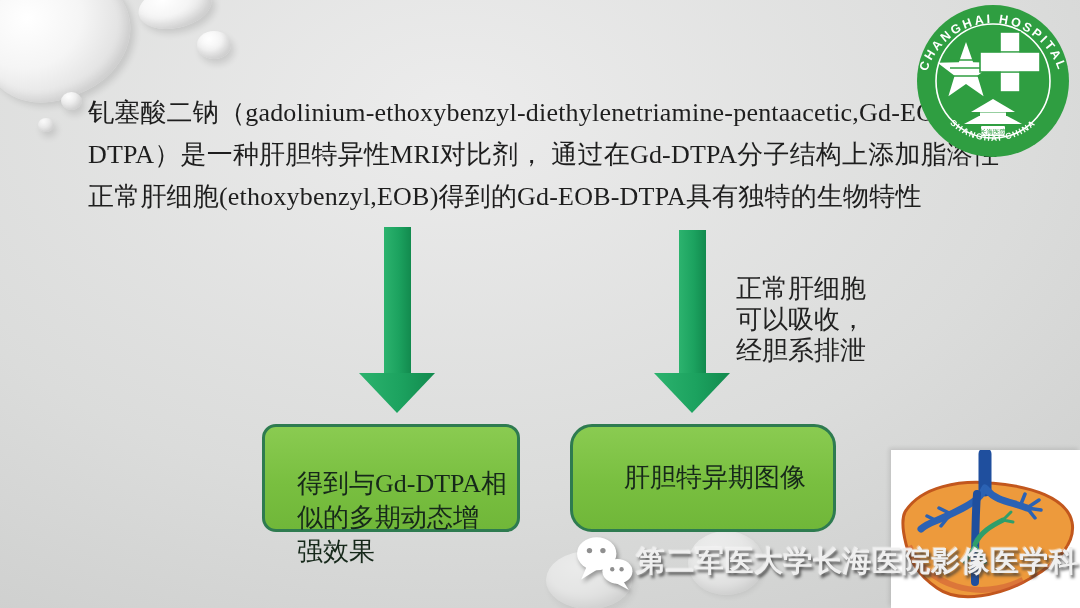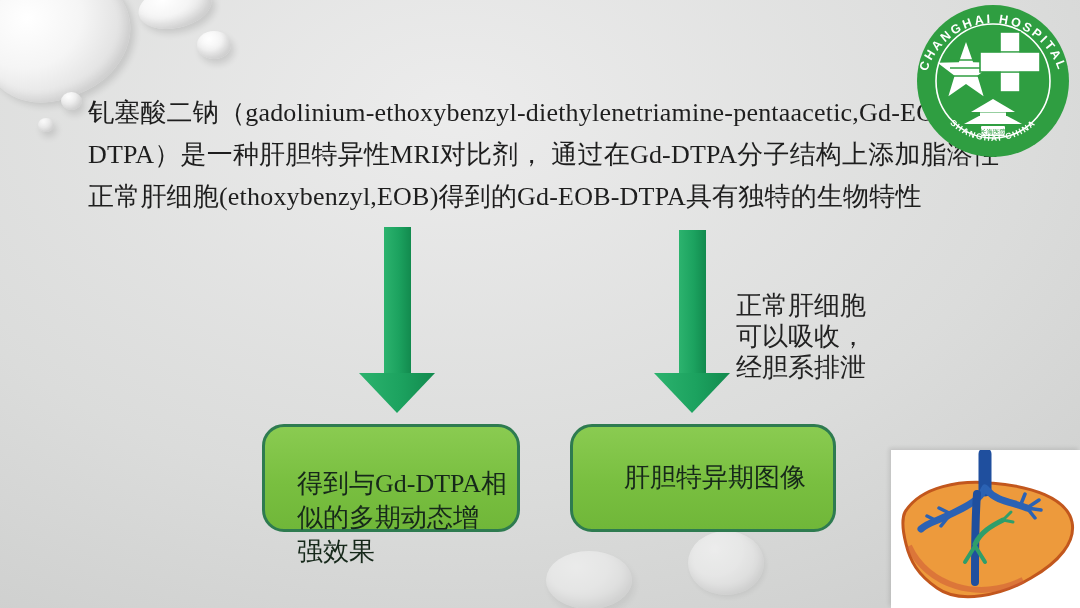--- a/index.html
+++ b/index.html
@@ -42,31 +42,31 @@
   .arrow { position: absolute; width: 80px; height: 190px; }
   .arrow-left { left: 357px; top: 225px; }
   .arrow-right { left: 652px; top: 228px; }
 
   
   .flow-label {
     position: absolute; color: #222; font-size: 26px; line-height: 31px;
     white-space: pre-line;
   }
   .label-left { left: 204px; top: 281px; }
-  .label-right { left: 736px; top: 290px; font-family: Liberation Serif, serif; }
+  .label-right { left: 736px; top: 273px; font-family: Liberation Serif, serif; }
 
   
   .result-box {
     position: absolute; top: 424px; height: 108px;
     background: linear-gradient(180deg, #8acb51 0%, #79bf40 55%, #70b739 100%);
     border: 3px solid #2e7b50;
     border-radius: 22px;
     color: #16281a; font-size: 26px; line-height: 34px; padding-left: 24px;
   }
-  .box-left { left: 262px; width: 258px; padding: 6px 0 12px 32px; white-space: pre-line; }
+  .box-left { left: 262px; width: 258px; padding: 6px 0 12px 32px; white-space: pre-line; border-radius: 14px; }
   .box-right { left: 570px; width: 266px; display: flex; align-items: center; justify-content: center; }
 
   
   .liver-patch {
     position: absolute; left: 891px; top: 450px; width: 189px; height: 158px;
     background: #ffffff;
     box-shadow: -2px -2px 4px rgba(0,0,0,0.10);
   }
   .liver-patch svg { width: 100%; height: 100%; display: block; }
 
@@ -181,14 +181,27 @@
       <path d="M 96 40 C 106 52 122 52 136 58" stroke="#2b62b4" stroke-width="7" stroke-linecap="round" fill="none"></path>
       <path d="M 136 58 L 148 50 M 136 58 L 150 60 M 136 58 L 144 68 M 130 54 L 134 44" stroke="#2b62b4" stroke-width="3.5" stroke-linecap="round" fill="none"></path>
       <path d="M 86 44 C 84 70 84 100 84 132" stroke="#1f4f9e" stroke-width="8" stroke-linecap="round" fill="none"></path>
 
       <path d="M 84 94 C 90 82 100 76 112 70" stroke="#2f9e6a" stroke-width="5" stroke-linecap="round" fill="none"></path>
       <path d="M 84 96 L 74 112 M 84 96 L 94 112" stroke="#2f9e6a" stroke-width="4" stroke-linecap="round" fill="none"></path>
       <path d="M 112 70 L 120 62 M 112 70 L 122 72" stroke="#2f9e6a" stroke-width="3" stroke-linecap="round" fill="none"></path>
     </svg>
   </div>
 
+  <div class="footer">
+    <svg class="wechat" viewBox="0 0 56 54">
+      <ellipse cx="20" cy="19" rx="19" ry="16" fill="#ffffff"></ellipse>
+      <polygon points="10,32 5,44 21,34" fill="#ffffff"></polygon>
+      <circle cx="13" cy="16" r="2.6" fill="#8f8f8f"></circle>
+      <circle cx="26" cy="16" r="2.6" fill="#8f8f8f"></circle>
+      <ellipse cx="40" cy="36" rx="14.5" ry="12" fill="#ffffff"></ellipse>
+      <polygon points="46,46 51,54 38,47" fill="#ffffff"></polygon>
+      <circle cx="35" cy="34" r="2.1" fill="#8f8f8f"></circle>
+      <circle cx="44" cy="34" r="2.1" fill="#8f8f8f"></circle>
+    </svg>
+    <span class="watermark">第二军医大学长海医院影像医学科</span>
+  </div>
 
 </div>
 
 </body></html>

